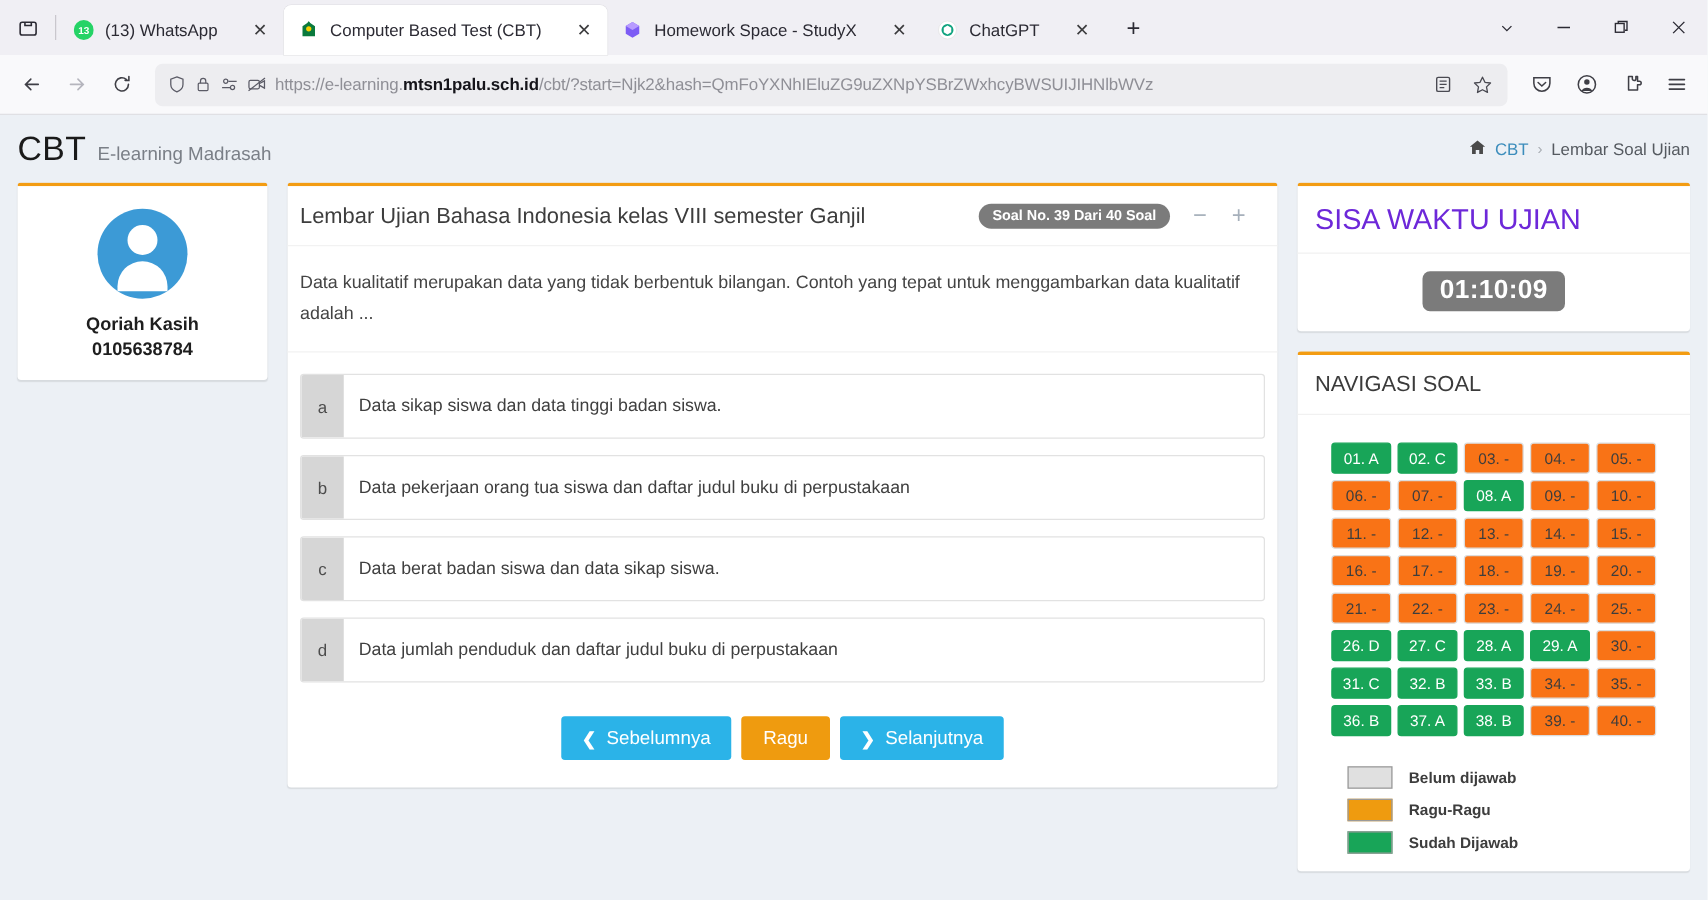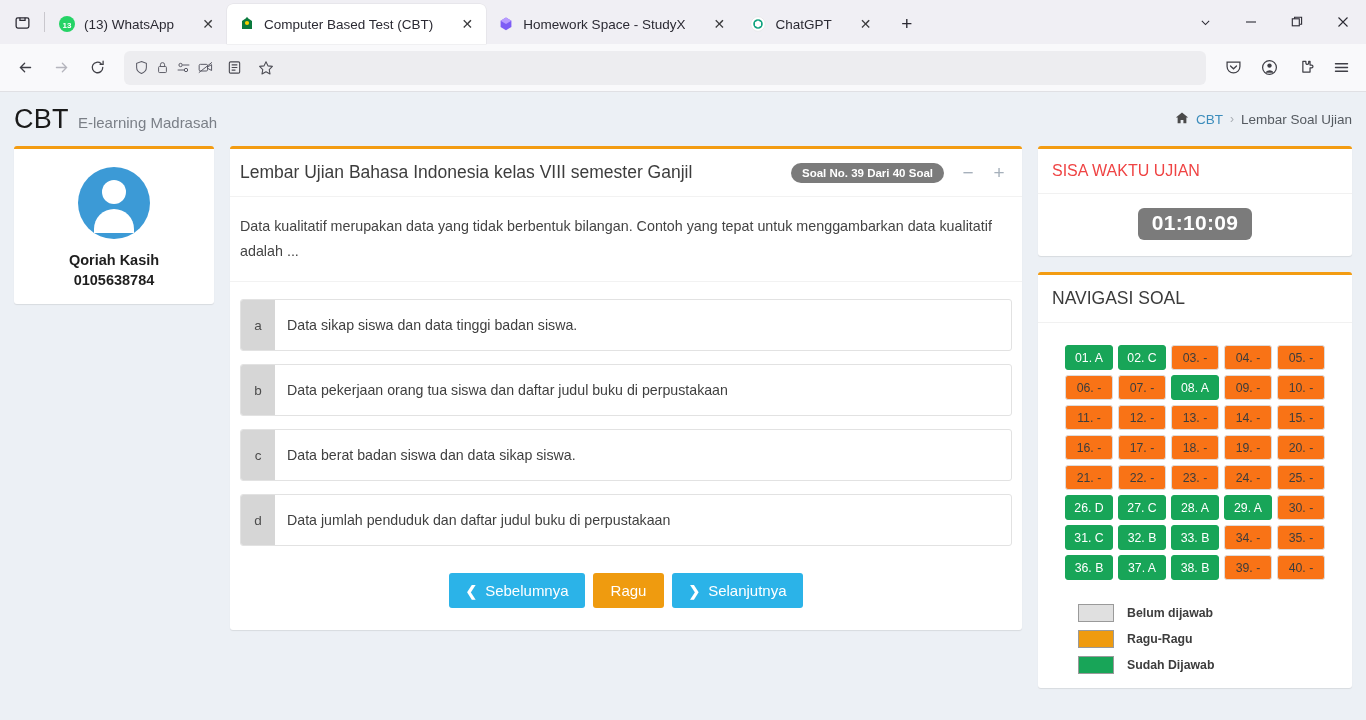--- a/index.html
+++ b/index.html
@@ -159,21 +159,21 @@
     font-size: 16.5px; color: #3b3b3b; font-weight: 400;
     padding: 14px 12px 12px;
     border-bottom: 1px solid #f1f1f1;
   }
 
   
   .col-mid { flex: 1 1 auto; min-width: 0; }
   .exam-card { padding: 0; }
   .exam-head {
     display: flex; align-items: center; justify-content: space-between;
-    padding: 13px 16px 13px 10px;
+    padding: 13px 24px 13px 10px;
     border-bottom: 1px solid #f2f2f2;
   }
   .exam-title { font-size: 17.5px; color: #3d3d3d; font-weight: 400; }
   .exam-head-right { display: flex; align-items: center; gap: 17px; }
   .soal-badge {
     background: #7b7b7b; color: #fff; font-size: 11.5px; font-weight: bold;
     border-radius: 11px; padding: 4px 11px; white-space: nowrap;
   }
   .zoom-btn { color: #a6b0bb; font-size: 19px; line-height: 1; width:14px; text-align:center; font-weight:300;}
 
@@ -220,21 +220,21 @@
     cursor: pointer;
   }
   .btn-prev, .btn-next { background: #2bb3e8; }
   .btn-ragu { background: #ef9b0f; padding: 9px 18px; }
   .btn .chev { font-size: 14px; font-weight: bold; }
 
   
   .col-right { width: 314px; flex: 0 0 314px; }
   .timer-card { }
   .timer-title {
-    font-size: 16px; color: #ef4444; font-weight: 400;
+    font-size: 23px; color: #6d28d9; font-weight: 400;
     padding: 13px 14px 13px;
     border-bottom: 1px solid #f1f1f1;
   }
   .timer-body { padding: 14px 0 16px; text-align: center; }
   .timer-pill {
     display: inline-block;
     background: #7b7b7b; color: #fff;
     font-size: 21px; font-weight: bold;
     border-radius: 6px;
     padding: 3px 14px 5px;
@@ -395,20 +395,21 @@
             <path d="M9.6 10 H2"></path>
           </svg>
       </span>
       <span class="url-icon">
         <svg width="15" height="13" viewBox="0 0 18 14" fill="none" stroke="#5b5b66" stroke-width="1.2">
             <rect x="1.4" y="3.2" width="10" height="8" rx="1.4"></rect>
             <path d="M11.6 6.2 L16.3 3.6 V10.6 L11.6 8"></path>
             <path d="M1 13.2 L16.8 0.8"></path>
           </svg>
       </span>
+      <span class="url-text"><span>https://e-learning.</span><b>mtsn1palu.sch.id</b><span>/cbt/?start=Njk2&amp;hash=QmFoYXNhIEluZG9uZXNpYSBrZWxhcyBWSUIJIHNlbWVz</span></span>
       <span class="urlbar-right">
         <div>
           <svg width="15" height="15" viewBox="0 0 16 16" fill="none" stroke="#4a4a52" stroke-width="1.2">
               <rect x="2.5" y="2" width="11" height="12" rx="1.3"></rect>
               <path d="M5 5.2 H11 M5 8 H11 M5 10.8 H9"></path>
             </svg>
         </div>
         <div>
           <svg width="16" height="16" viewBox="0 0 18 18" fill="none" stroke="#4a4a52" stroke-width="1.2" stroke-linejoin="round">
               <path d="M9 2 L11.2 6.6 L16.2 7.2 L12.6 10.7 L13.5 15.7 L9 13.3 L4.5 15.7 L5.4 10.7 L1.8 7.2 L6.8 6.6 Z"></path>

